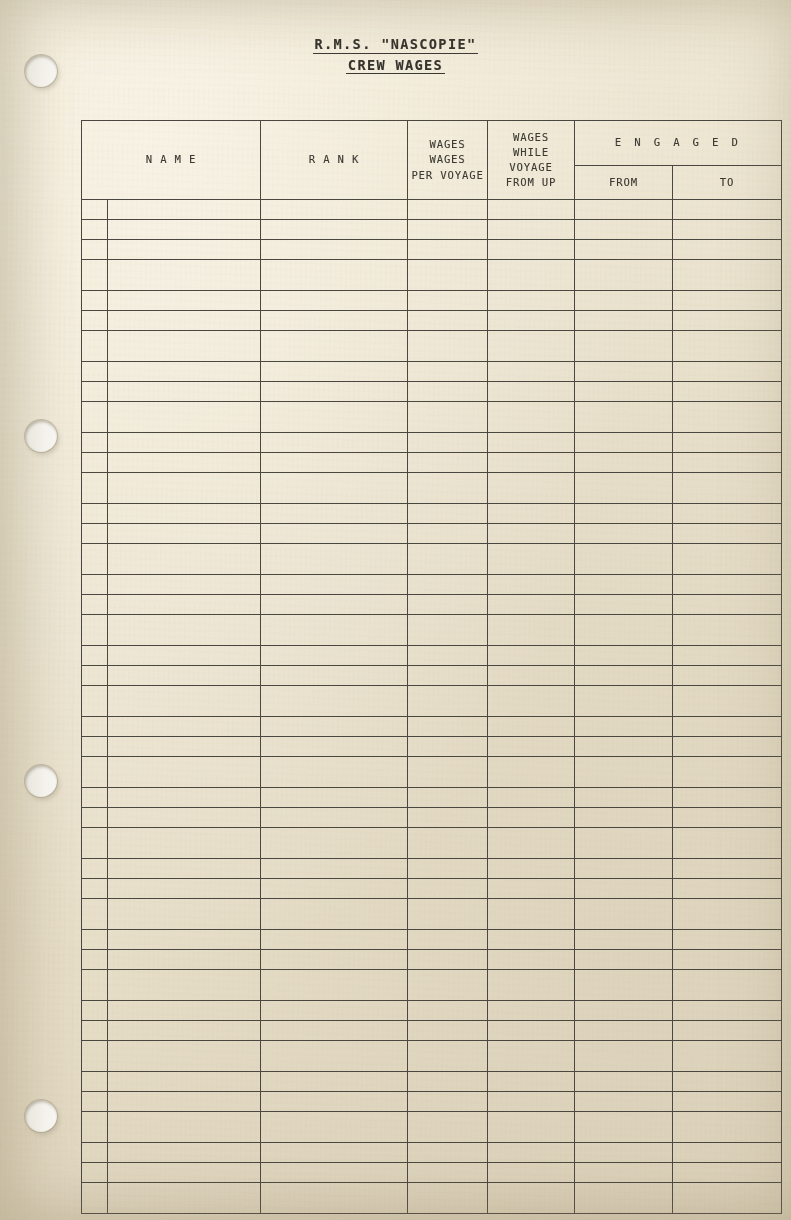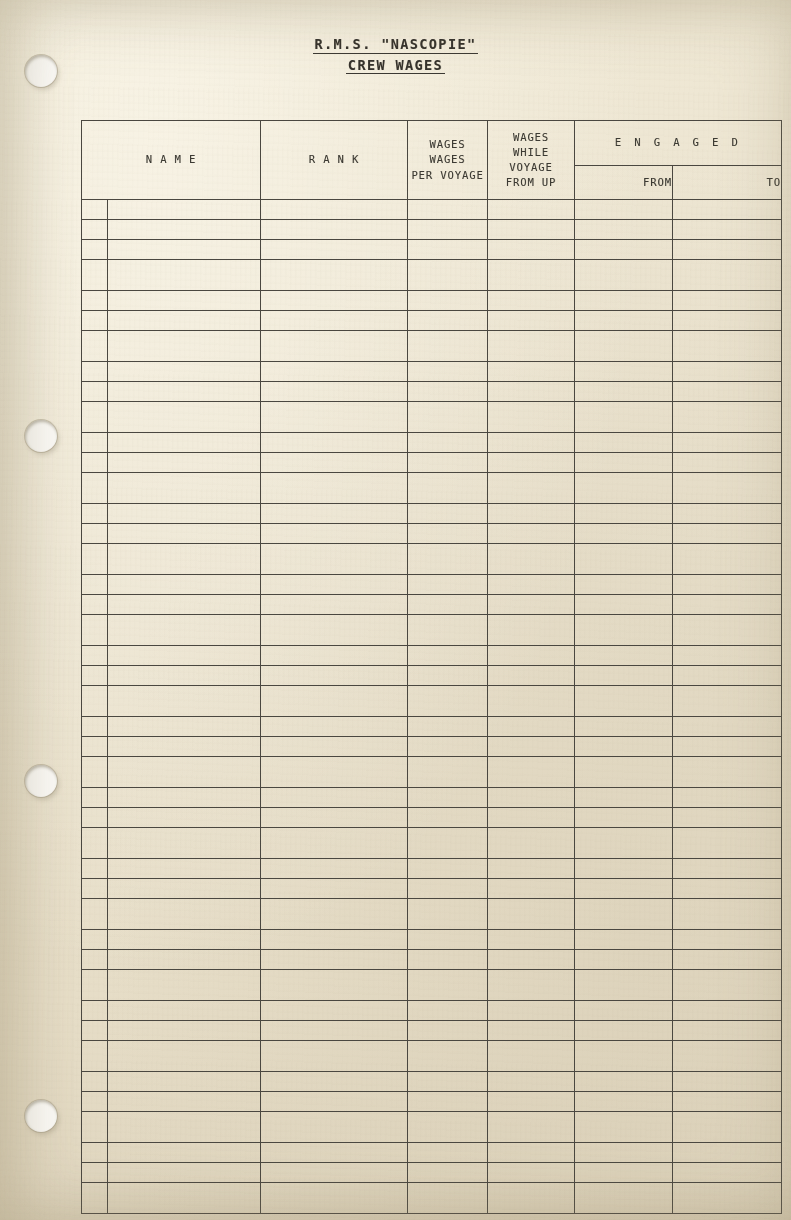--- a/index.html
+++ b/index.html
@@ -100,21 +100,21 @@
     text-align: center;
     line-height: 1.45;
   }
   .hdr-tall { height: 78px; vertical-align: bottom; padding-bottom: 9px; }
   .hdr-engaged {
     height: 44px;
     letter-spacing: 3.4px;
     vertical-align: middle;
     margin-left: 9px;
   }
-  .hdr-sub { height: 33px; vertical-align: middle; text-align: right; }
+  .hdr-sub { height: 33px; vertical-align: middle; }
 
   
   col.c-num   { width: 26px; }
   col.c-name  { width: 153px; }
   col.c-rank  { width: 147px; }
   col.c-wage  { width: 80px; }
   col.c-laid  { width: 87px; }
   col.c-from  { width: 98px; }
   col.c-to    { width: 109px; }
 

